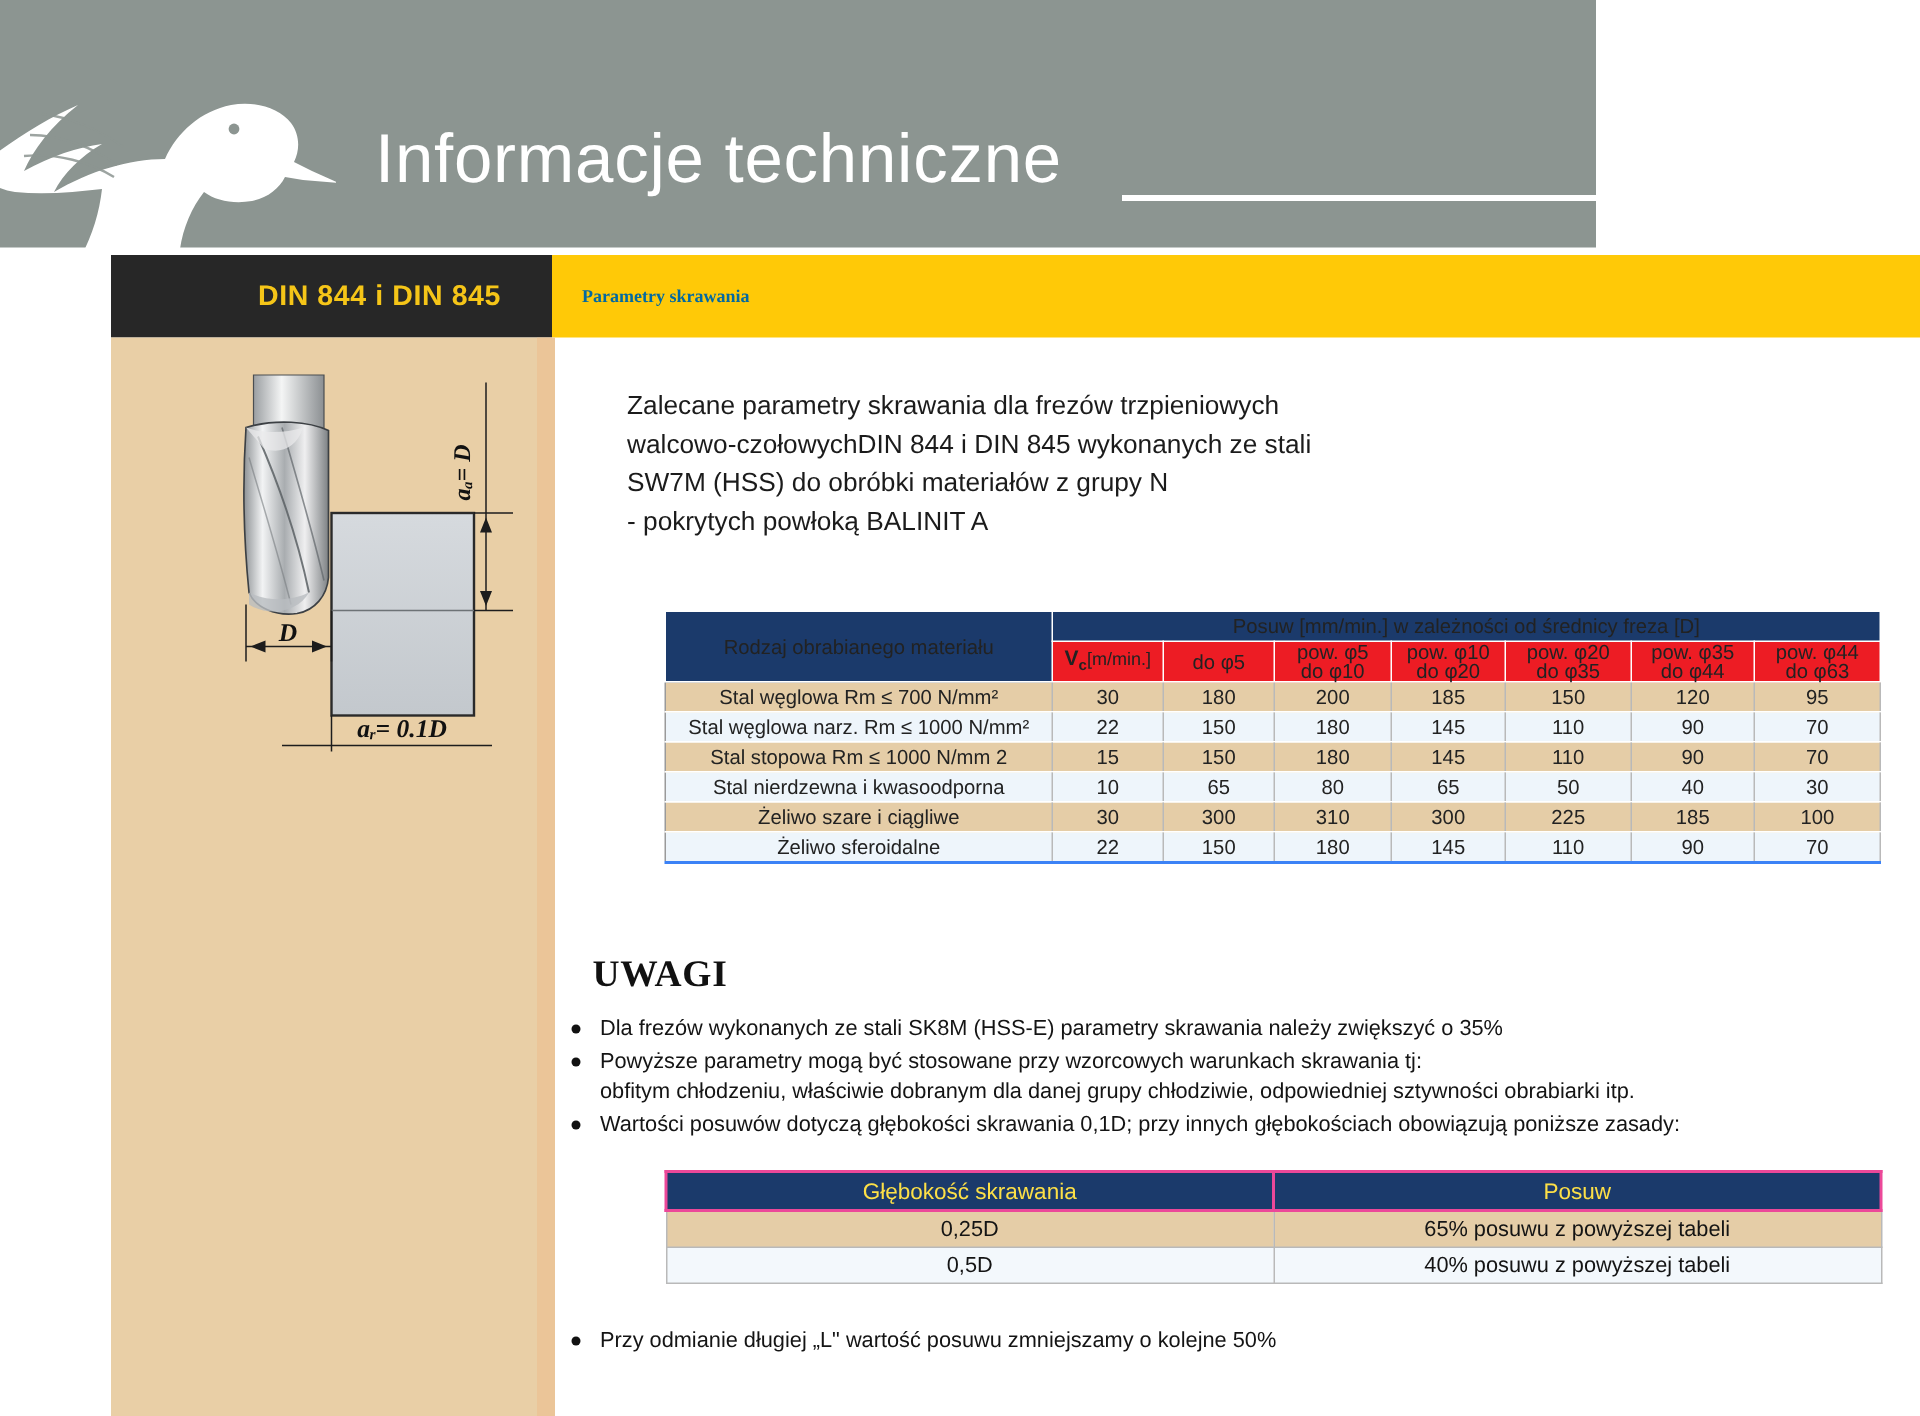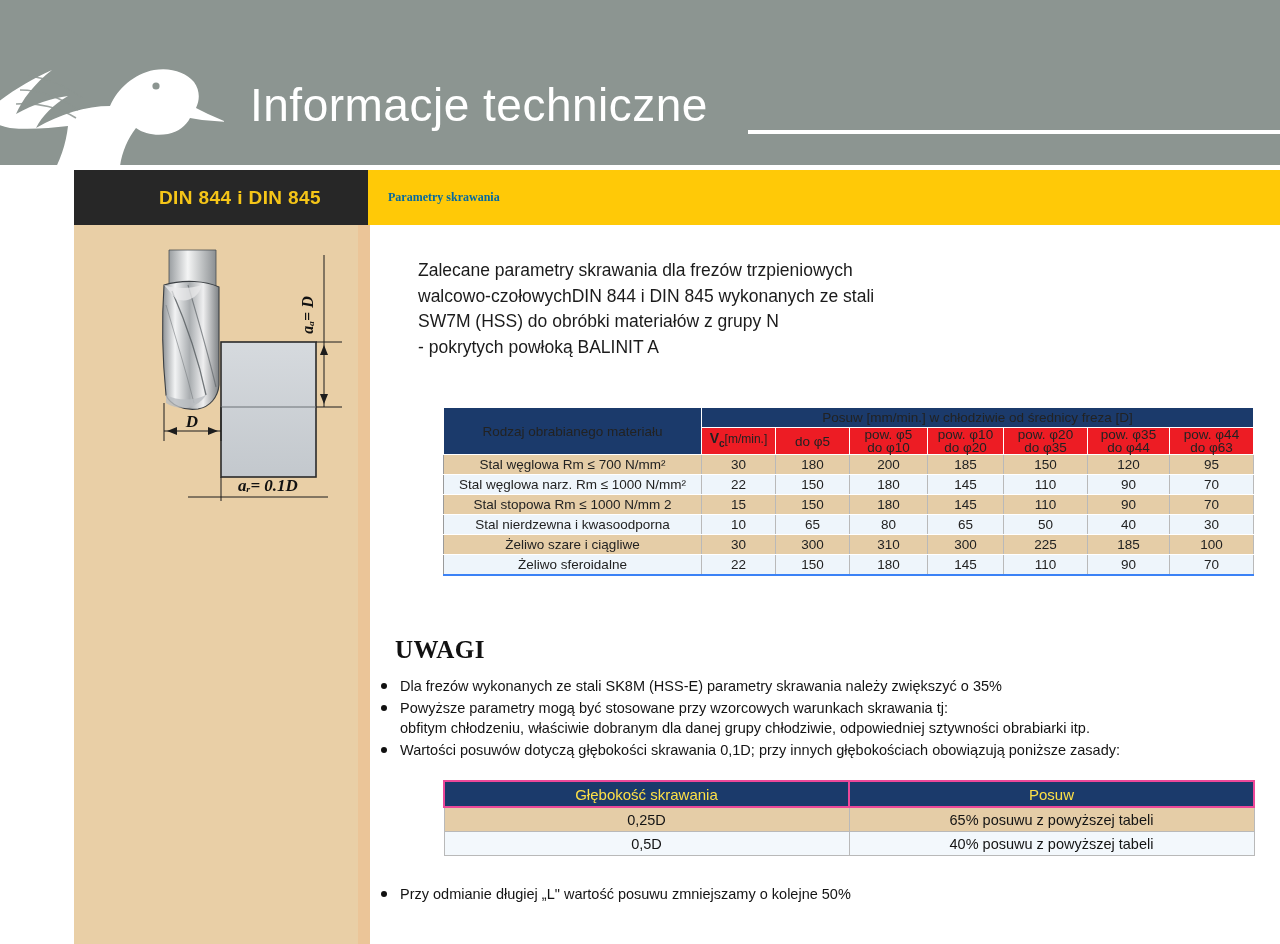--- a/index.html
+++ b/index.html
@@ -6,21 +6,21 @@
   body{
     width:1280px;height:944px;
     background:#ffffff;
     font-family:"Liberation Sans", sans-serif;
     overflow:hidden;position:relative;
   }
   .page{position:absolute;inset:0;background:#fff;}
 
   
   .header-band{
-    position:absolute;left:0;top:0;width:1280px;height:165px;
+    position:absolute;left:0;top:0;width:1064px;height:165px;
     background:#8c9591;
     text-align:center;
   }
   .header-title{
     position:absolute;left:250px;top:78px;
     font-size:46px;color:#ffffff;letter-spacing:0.5px;
     font-family:"Liberation Sans", sans-serif;font-weight:400;
     white-space:nowrap;
   }
   .title-rule{
@@ -33,21 +33,21 @@
     position:absolute;left:-6px;top:18px;width:230px;height:215px;
     pointer-events:none;
   }
 
   
   .bar-black{
     position:absolute;left:74px;top:170px;width:294px;height:55px;
     background:#272727;
   }
   .bar-black-label{
-    position:absolute;left:0;top:0;width:332px;height:55px;
+    position:absolute;left:13px;top:0;width:332px;height:55px;
     display:flex;align-items:center;justify-content:center;
     color:#f5c518;font-size:19px;font-weight:bold;
     letter-spacing:0.4px;
     font-family:"Liberation Sans", sans-serif;
     text-align:center;
   }
   .bar-yellow{
     position:absolute;left:368px;top:170px;width:912px;height:55px;
     background:#ffc907;
   }
@@ -269,21 +269,21 @@
         <col style="width:74px">
       <col style="width:78px">
         <col style="width:76px">
         <col style="width:84px">
       <col style="width:82px">
         <col style="width:84px">
     </colgroup>
     <thead>
       <tr>
         <th class="hd-blue-left" rowspan="2">Rodzaj obrabianego materiału</th>
-        <th class="hd-blue" colspan="7">Posuw [mm/min.] w chłodziwie od średnicy freza [D]</th>
+        <th class="hd-blue" colspan="7">Posuw [mm/min.] w zależności od średnicy freza [D]</th>
       </tr>
       <tr>
         <th class="hd-red">
           <span class="vc">V</span><span class="vcsub">c</span><span class="vcunit">[m/min.]</span>
         </th>
         <th class="hd-red">
           <span></span>
           <span>do φ5</span>
         </th>
         <th class="hd-red">

